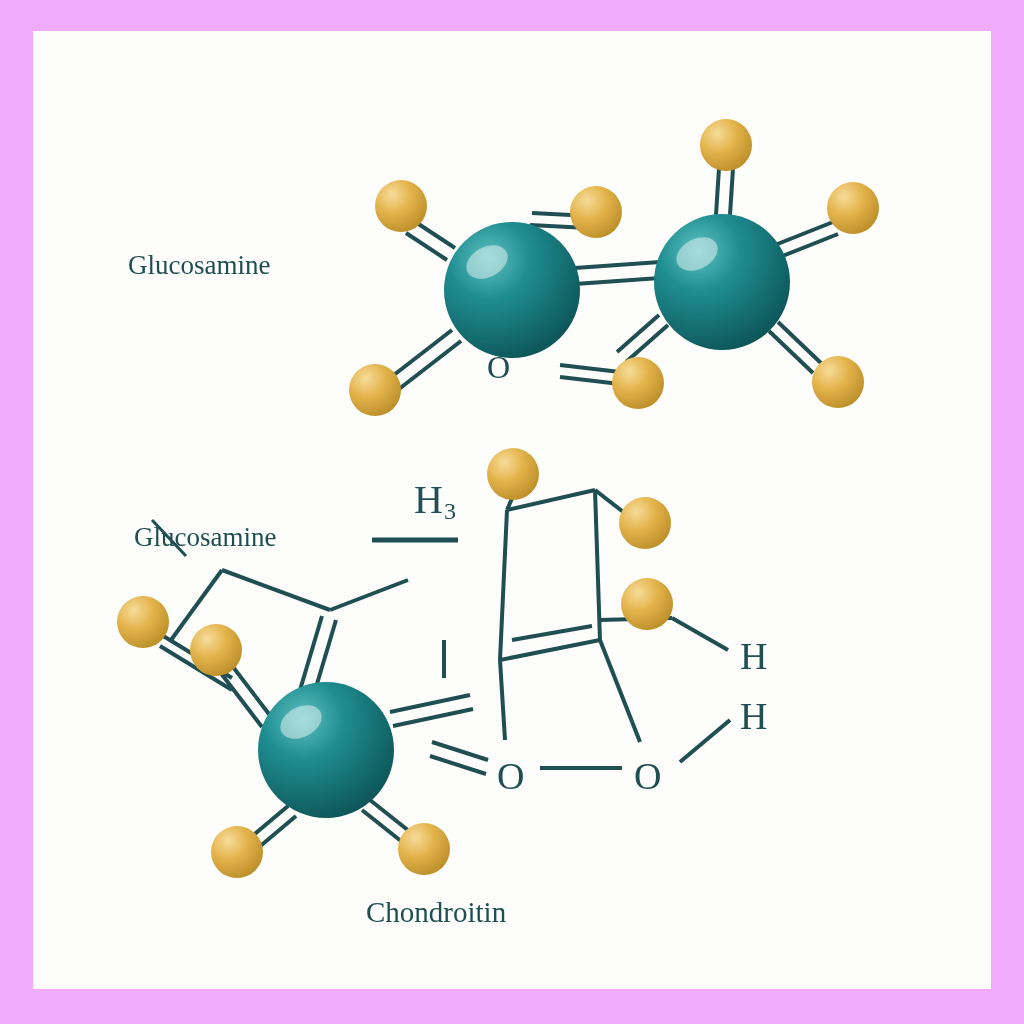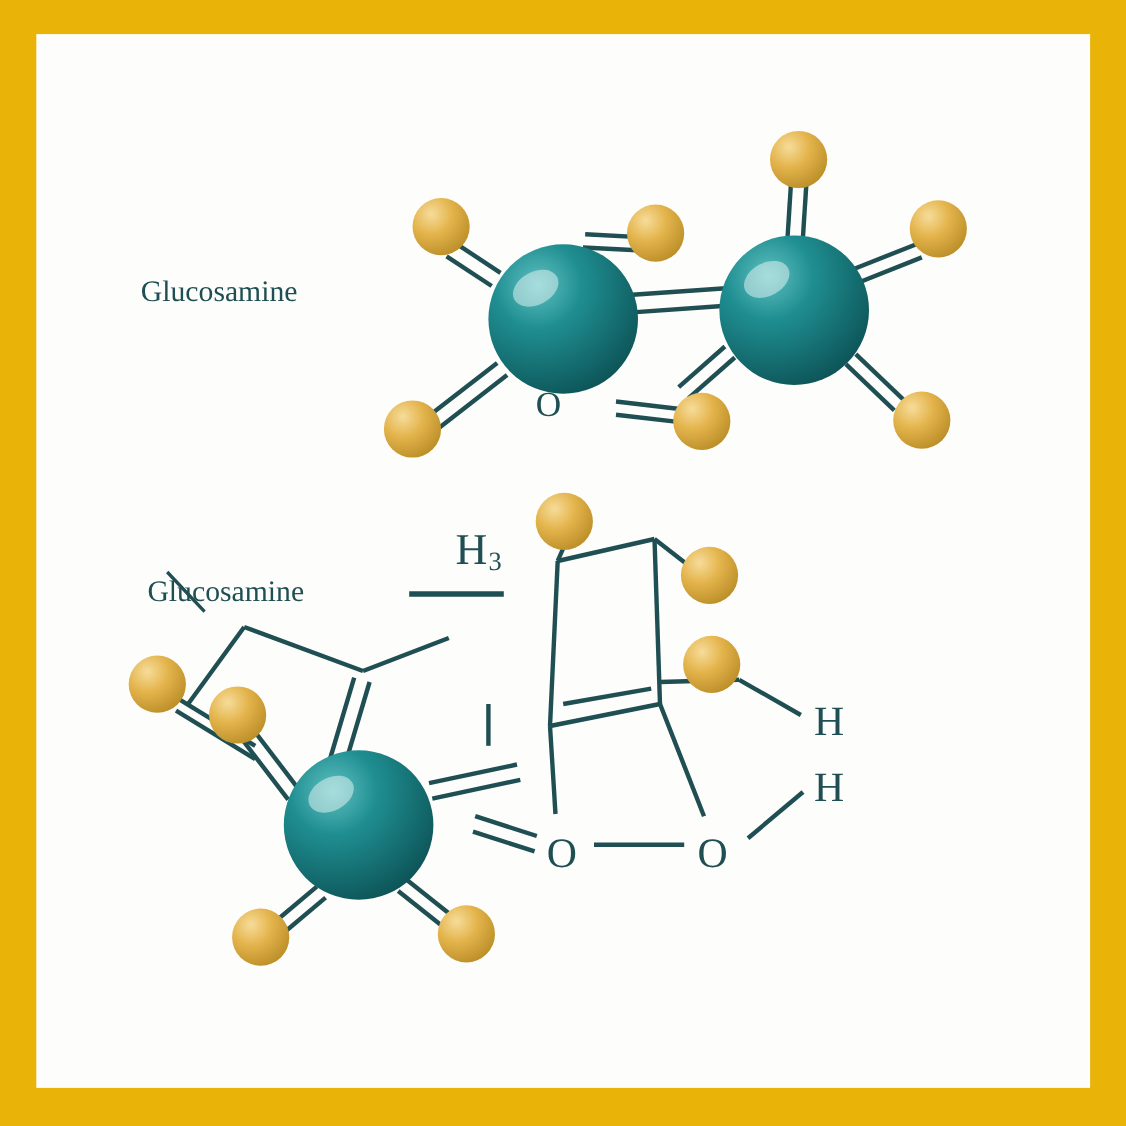--- a/index.html
+++ b/index.html
@@ -7,21 +7,21 @@
     padding: 0;
     width: 1024px;
     height: 1024px;
     overflow: hidden;
     font-family: "Liberation Serif", serif;
   }
   #root {
     position: relative;
     width: 1024px;
     height: 1024px;
-    background: #eab308;
+    background: #f0abfc;
   }
   #canvas {
     position: absolute;
     left: 33px;
     top: 31px;
     width: 958px;
     height: 958px;
     background: #fdfdfb;
   }
   svg.layer {
@@ -207,20 +207,21 @@
       <ellipse cx="301" cy="722" rx="22" ry="15" fill="#ffffff" opacity="0.45" transform="rotate(-28 301 722)"></ellipse>
     </g>
 
     <g stroke="#1f4f52" stroke-width="3" fill="none">
       <line x1="152" y1="520" x2="186" y2="556"></line>
     </g>
   </svg>
 
   <div class="label label-glucosamine-top">Glucosamine</div>
   <div class="label label-glucosamine-bottom">Glucosamine</div>
+  <div class="label label-chondroitin">Chondroitin</div>
 
   <div class="atom-text t-h3">H</div>
   <div class="atom-text small-sub t-h3-sub">3</div>
   <div class="atom-text t-o-top">O</div>
   <div class="atom-text t-o-1">O</div>
   <div class="atom-text t-o-2">O</div>
   <div class="atom-text t-h-1">H</div>
   <div class="atom-text t-h-2">H</div>
 </div>
 

